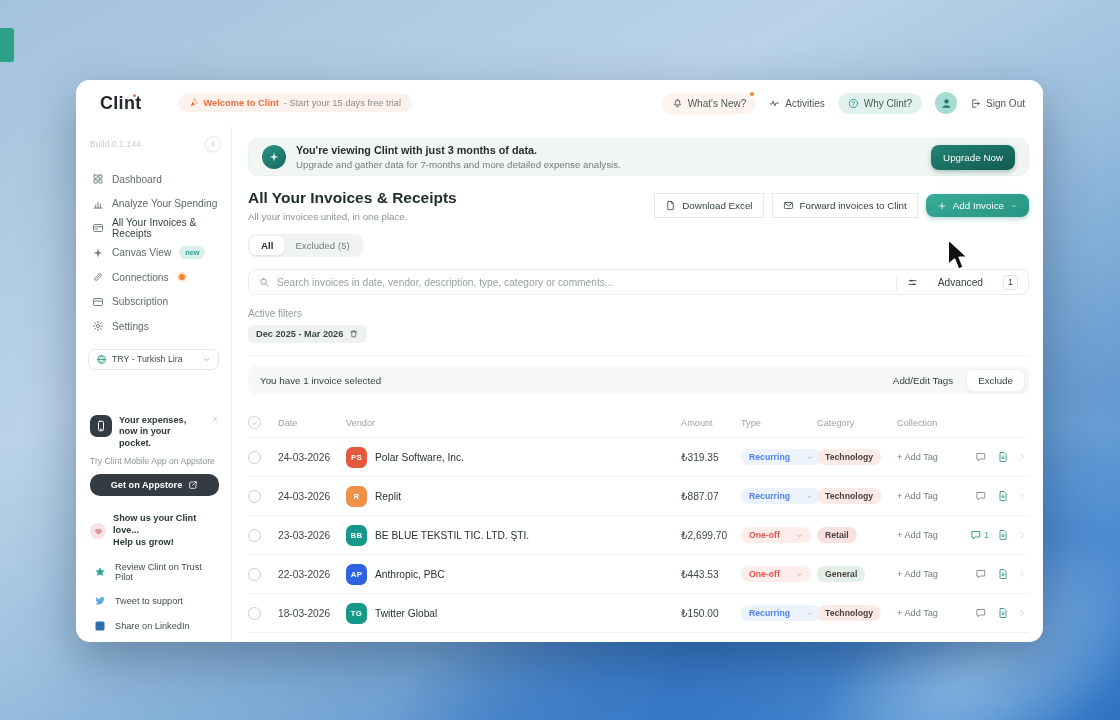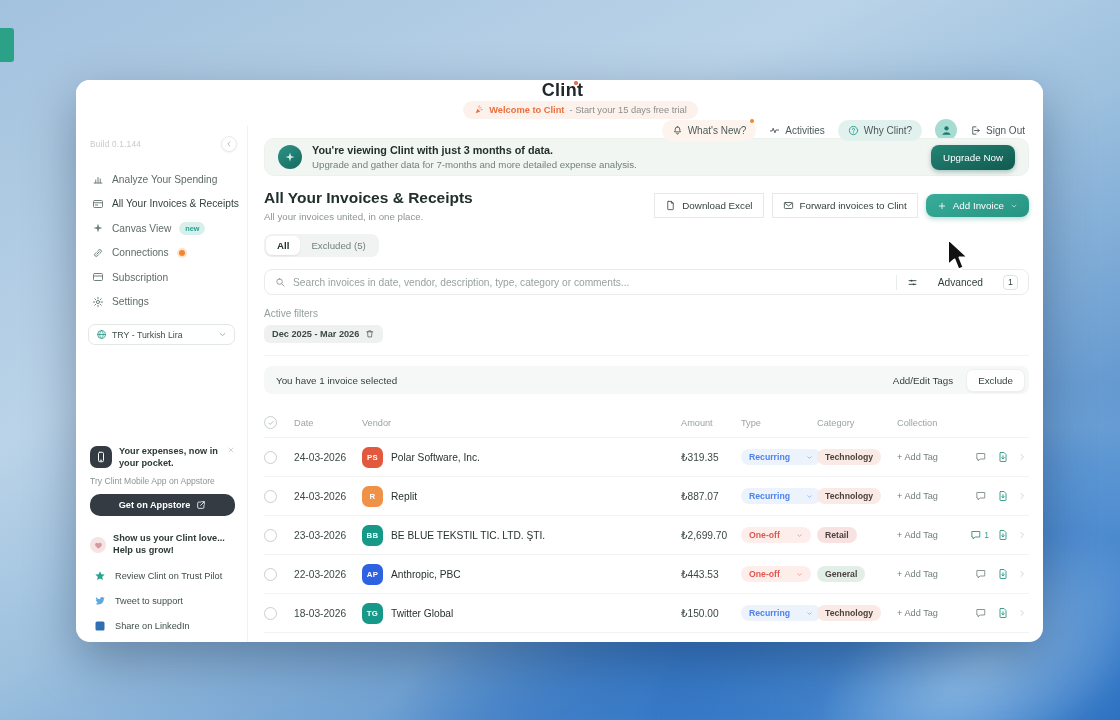--- a/index.html
+++ b/index.html
@@ -18,37 +18,37 @@
     background:radial-gradient(closest-side, rgba(150,200,238,.55), rgba(150,200,238,0)); }
   .wave2 { right:-60px; bottom:-40px; width:380px; height:200px; transform:rotate(-30deg);
     background:radial-gradient(closest-side, rgba(190,222,245,.5), rgba(190,222,245,0)); }
   .desktop-accent { position:absolute; left:0; top:28px; width:14px; height:34px; background:#2ba188; border-radius:0 3px 3px 0; }
 
   
   .window { position:absolute; left:76px; top:80px; width:967px; height:562px; background:#fff;
     border-radius:14px; box-shadow:0 18px 50px rgba(10,30,60,.35); overflow:hidden; }
 
   
-  .app-header { height:46px; display:flex; align-items:center; padding:0 18px 0 24px; background:#fff;flex-direction:column; }
+  .app-header { height:46px; display:flex; align-items:center; padding:0 18px 0 24px; background:#fff; }
   .logo { font-size:18px; font-weight:bold; color:#21282c; letter-spacing:.3px; position:relative; }
   .logo .idot { position:absolute; left:32.5px; top:1px; width:3.5px; height:3.5px; border-radius:50%; background:#e8703f; }
   .welcome-pill { margin-left:36px; display:flex; align-items:center; gap:5px; background:#fdf1ec; border-radius:12px; padding:4px 11px; font-size:9.3px; color:#8a8f8d; }
   .welcome-pill b { color:#e8703f; font-size:9.3px; }
   .hdr-right { margin-left:auto; display:flex; align-items:center; gap:13px; font-size:10px; color:#4c5a57; }
   .hdr-item { display:flex; align-items:center; gap:5px; cursor:default; position:relative; }
   .pill-soft-orange { background:#fdf4ee; border-radius:12px; padding:5px 10px; }
   .pill-soft-teal { background:#e1f1ee; border-radius:12px; padding:5px 10px; }
   .notif-dot { position:absolute; right:2px; top:-1px; width:4px; height:4px; background:#f0862e; border-radius:50%; }
   .avatar-circ { width:22px; height:22px; border-radius:50%; background:#a7dcd3; color:#1f7a6d; display:flex; align-items:center; justify-content:center; }
   .avatar-circ i { width:13px; height:13px; }
 
   .app-body { display:flex; height:516px; }
 
   
-  .sidebar { width:172px; border-right:1px solid #f0f2f1; display:flex; flex-direction:column; padding-top:10px; }
+  .sidebar { width:156px; border-right:1px solid #f0f2f1; display:flex; flex-direction:column; padding-top:10px; }
   .build-row { display:flex; align-items:center; padding:0 10px 0 14px; }
   .build-txt { font-size:8.3px; color:#c2cbc8; letter-spacing:.2px; }
   .collapse-btn { margin-left:auto; width:16px; height:16px; border-radius:50%; background:#fff; border:1px solid #e7ebe9; color:#8b9693; display:flex; align-items:center; justify-content:center; box-shadow:0 1px 2px rgba(0,0,0,.05); }
   .collapse-btn i { width:8px; height:8px; }
   .side-nav { margin-top:15px; }
   .nav-item { display:flex; align-items:center; gap:8px; padding:0 8px 0 16px; height:24.5px; font-size:10.2px; color:#5d6c69; }
   .nav-item i { width:12px; height:12px; color:#72817d; flex:none; }
   .nav-item.active { color:#33423f; }
   .badge-new { font-size:7.3px; font-weight:bold; color:#2a9d8f; background:#d9efec; border-radius:7px; padding:2px 6px; }
   .badge-alert { width:6px; height:6px; background:#f0862e; border-radius:50%; box-shadow:0 0 0 2px #fce4cd; margin-left:2px; }
@@ -223,20 +223,31 @@
         <span class="build-txt">Build 0.1.144</span>
         <span class="collapse-btn">
             <i class="icon">
               <svg viewBox="0 0 24 24" fill="none" stroke="currentColor" stroke-width="2" stroke-linecap="round" stroke-linejoin="round">
                 <path d="M14.5 6L8.5 12l6 6"></path>
               </svg>
             </i>
           </span>
       </div>
       <div class="side-nav" id="side-nav">
+  <div class="nav-item">
+    <i class="icon nicon">
+              <svg viewBox="0 0 24 24" fill="none" stroke="currentColor" stroke-width="2" stroke-linecap="round" stroke-linejoin="round">
+                <rect x="4" y="4" width="6.5" height="6.5" rx="1"></rect>
+                <rect x="13.5" y="4" width="6.5" height="6.5" rx="1"></rect>
+                <rect x="4" y="13.5" width="6.5" height="6.5" rx="1"></rect>
+                <rect x="13.5" y="13.5" width="6.5" height="6.5" rx="1"></rect>
+              </svg>
+            </i>
+    <span class="nlabel">Dashboard</span>
+  </div>
 
   <div class="nav-item">
     <i class="icon nicon">
               <svg viewBox="0 0 24 24" fill="none" stroke="currentColor" stroke-width="2" stroke-linecap="round" stroke-linejoin="round">
                 <path d="M4 20h16"></path>
                 <path d="M7.5 20v-6m4.5 6V9m4.5 11v-8"></path>
               </svg>
             </i>
     <span class="nlabel">Analyze Your Spending</span>
   </div>

